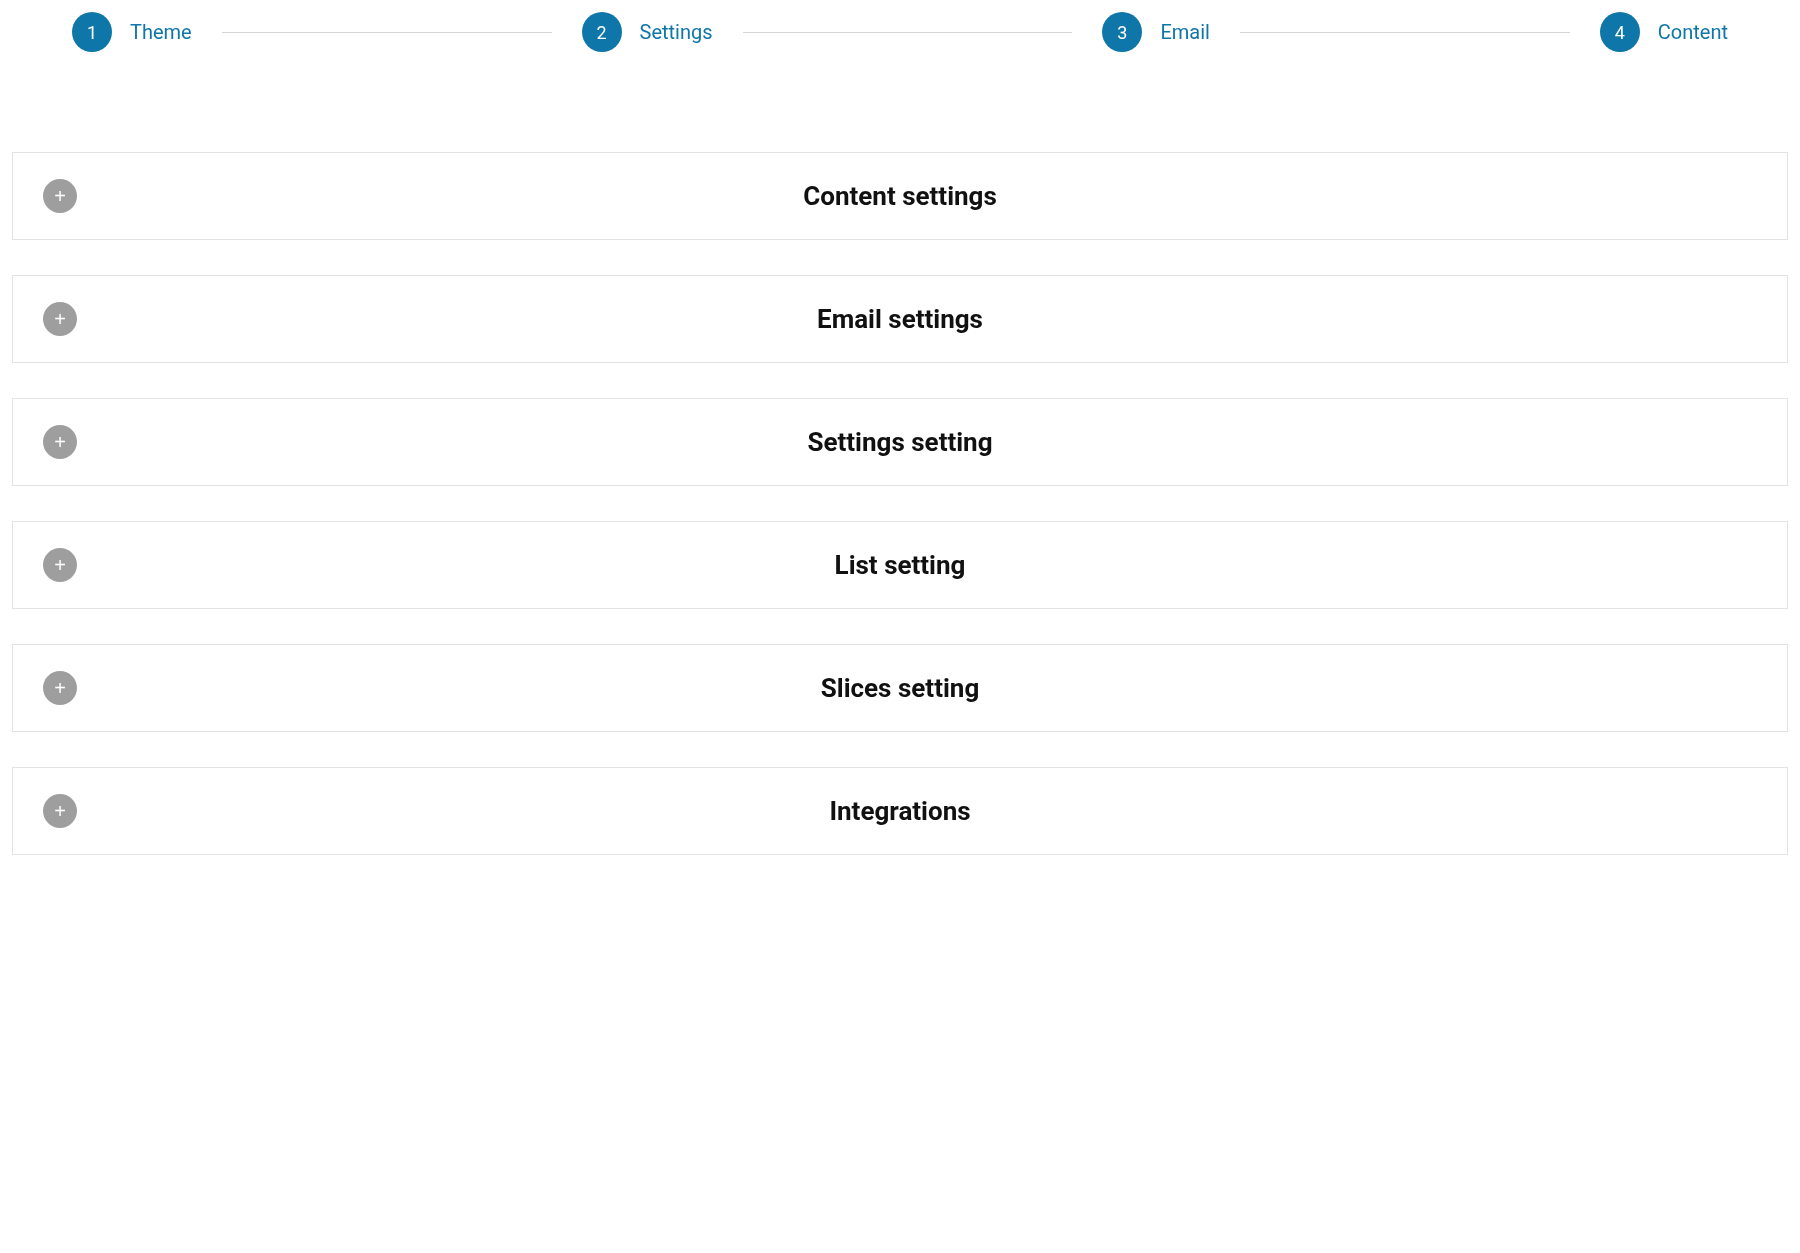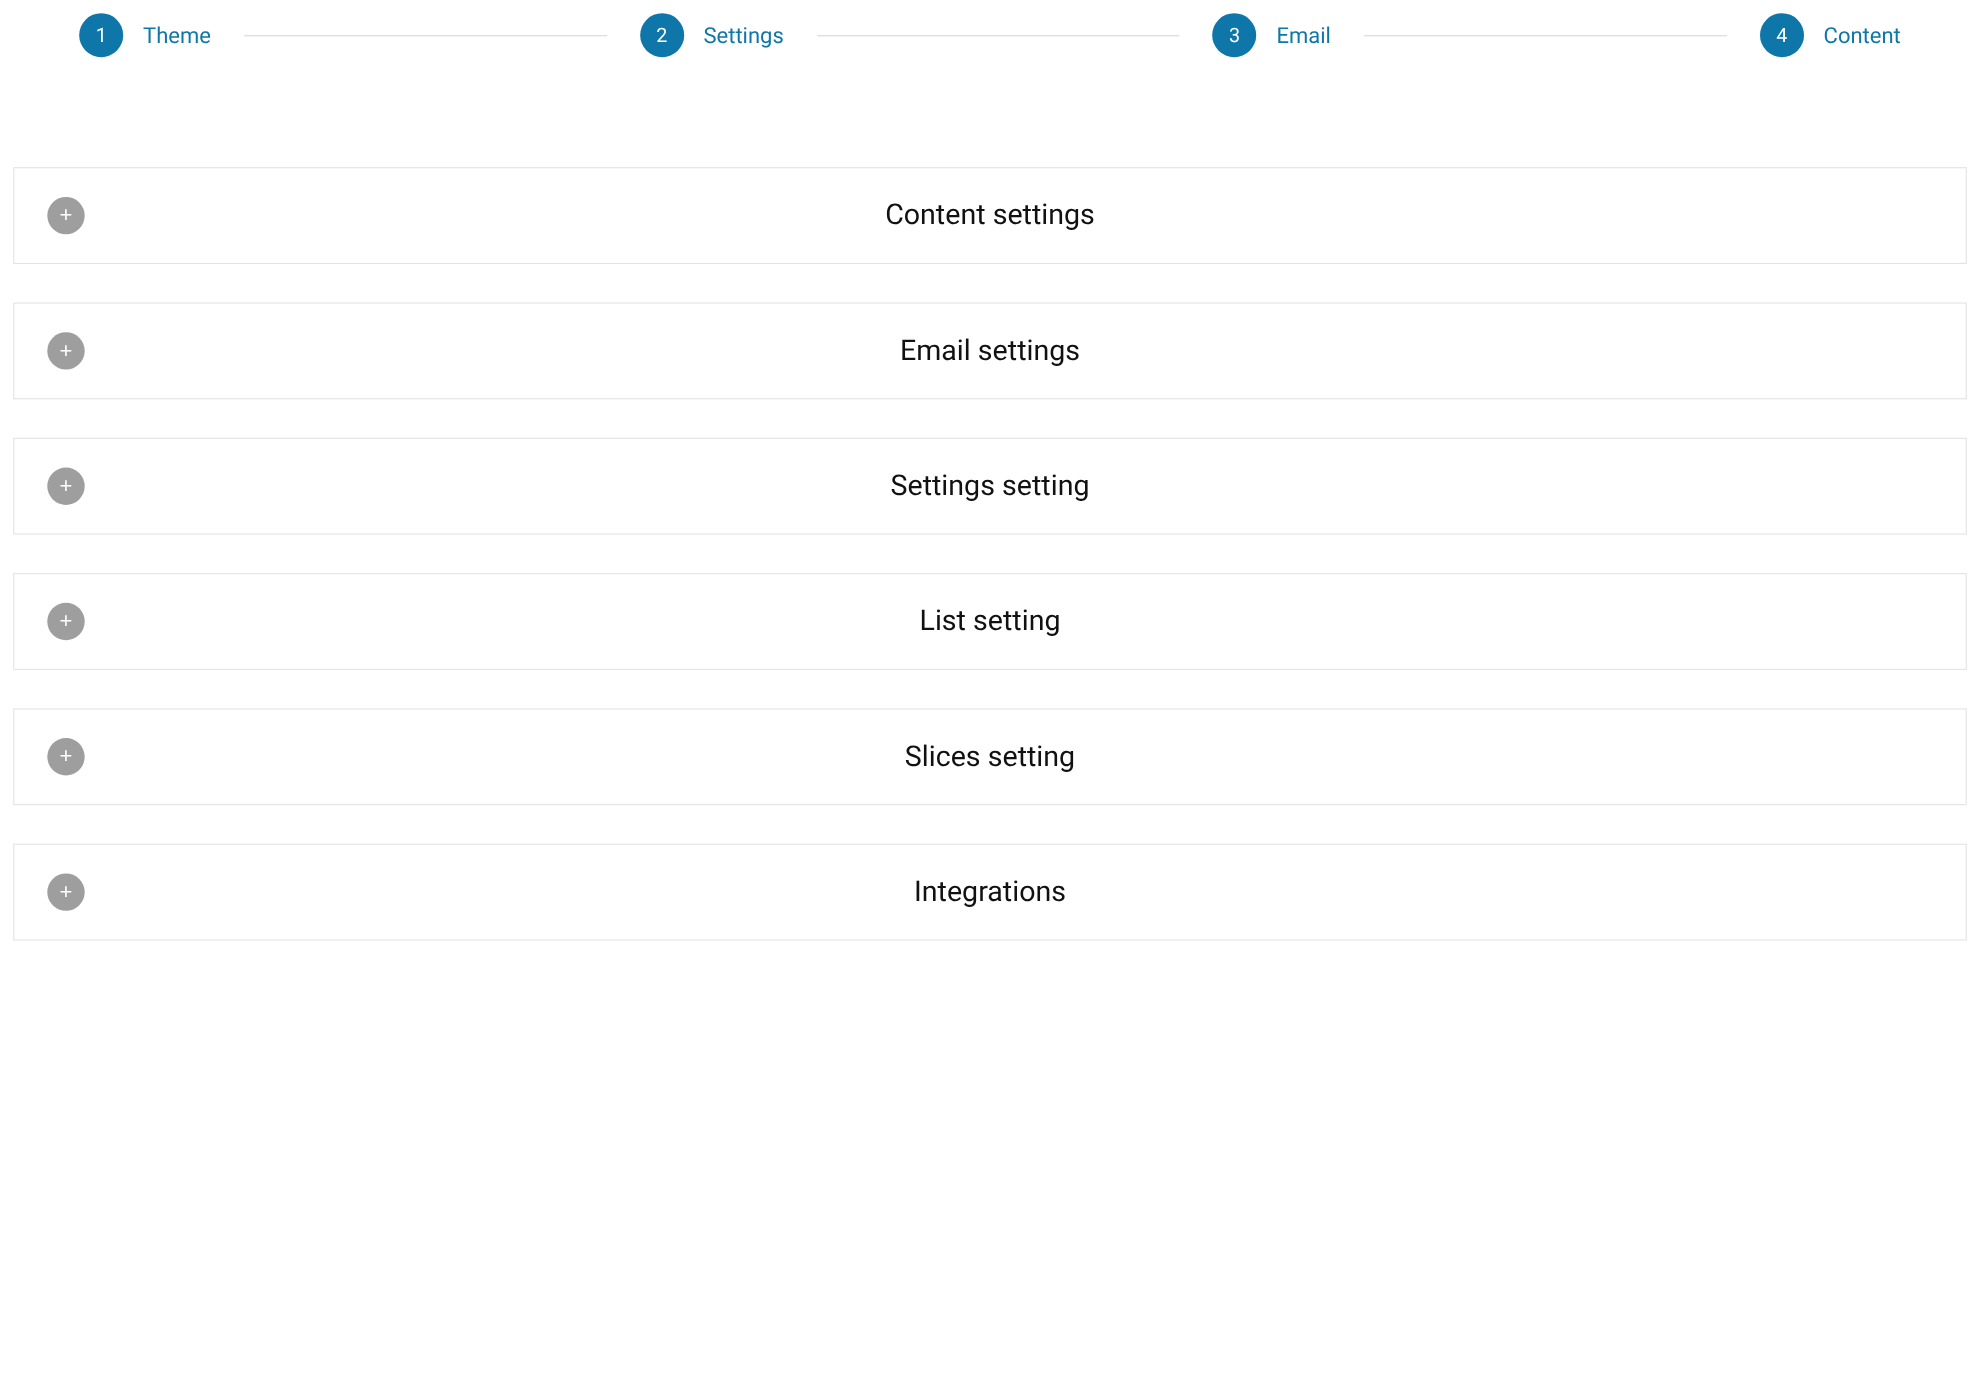--- a/index.html
+++ b/index.html
@@ -77,21 +77,21 @@
       line-height: 1;
       flex-shrink: 0;
       cursor: pointer;
       border: none;
     }
     .panel-title {
       position: absolute;
       left: 50%;
       transform: translateX(-50%);
       font-size: 26px;
-      font-weight: 400;
+      font-weight: 700;
       color: #111111;
       white-space: nowrap;
     }
   </style>
 </head>
 <body>
 
 <div class="stepper">
   <div class="step">
     <div class="step-circle">

